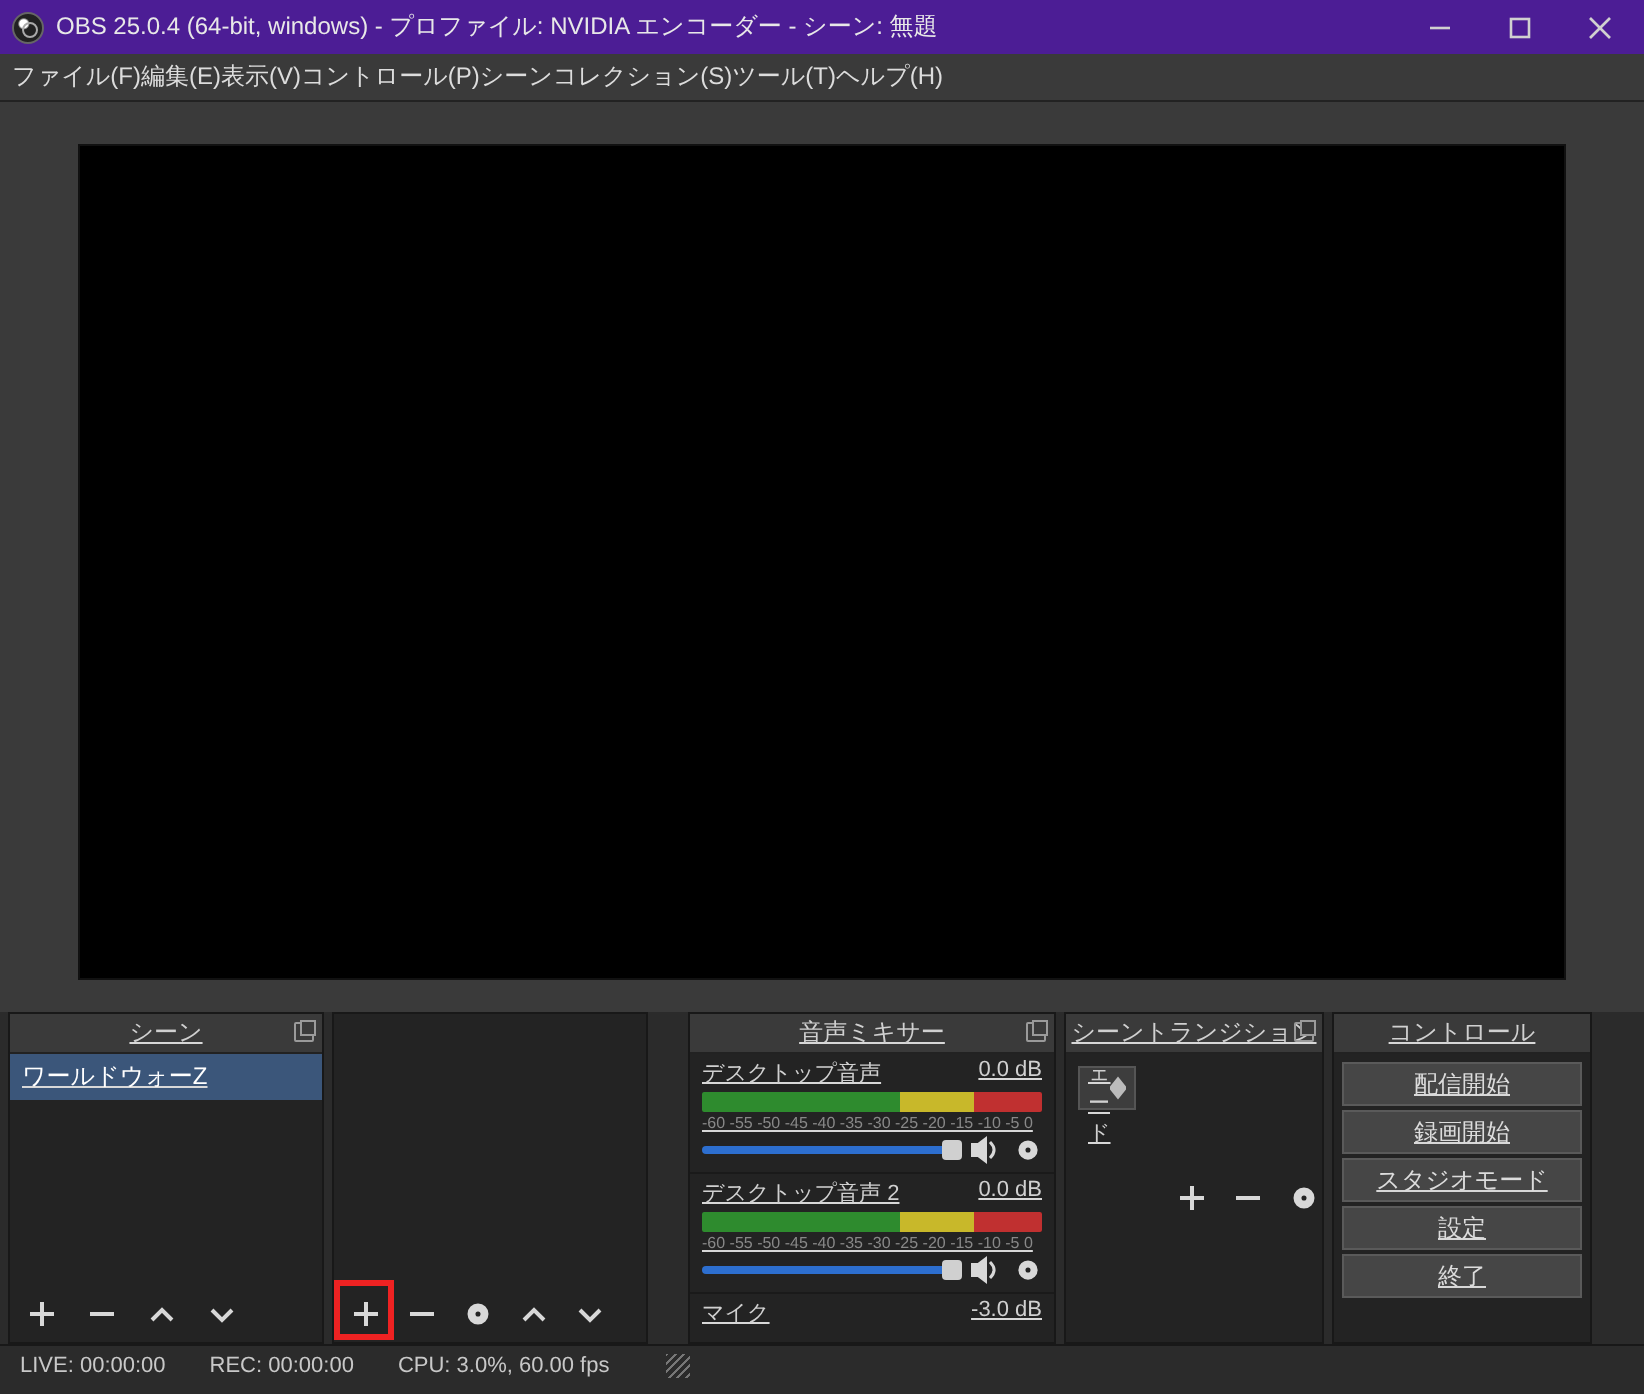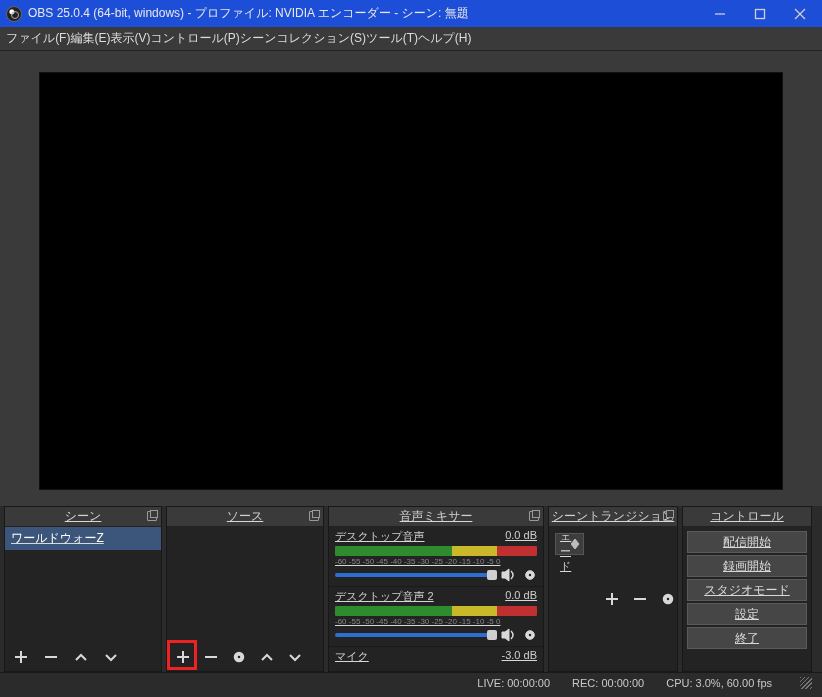--- a/index.html
+++ b/index.html
@@ -1,19 +1,19 @@
 <!DOCTYPE html>
 <html><head>
 <meta charset="utf-8">
 <style>
   * { box-sizing: border-box; margin: 0; padding: 0; font-family: "Meiryo", "MS Gothic", sans-serif; }
   body { width: 822px; height: 697px; background: #2b2b2b; color: #d8d8d8; font-size: 12px; overflow: hidden; }
 
   
-  .titlebar { height: 27px; background: #1d4ed8; display: flex; align-items: center; padding: 0 2px 0 6px; color: #e8e8e8; }
+  .titlebar { height: 27px; background: #4c1d95; display: flex; align-items: center; padding: 0 2px 0 6px; color: #e8e8e8; }
   .titlebar .logo { width: 16px; height: 16px; border-radius: 50%; background: radial-gradient(circle at 35% 35%, #fff 2px, transparent 3px), #222; border: 1px solid #666; margin-right: 6px; position: relative; }
   .titlebar .logo::after { content:""; position:absolute; width:6px; height:6px; border:1px solid #aaa; border-radius:50%; right:2px; bottom:2px;}
   .titlebar .title { flex: 1; font-size: 12px; }
   .titlebar .ctl { width: 40px; height: 27px; display: flex; align-items: center; justify-content: center; }
   .titlebar svg { stroke: #d0d0d0; stroke-width: 1.3; fill: none; }
 
   
   .menubar { height: 24px; background: #3a3a3a; display: flex; align-items: center; padding: 0 6px; gap: 0; font-size: 12px; color: #dcdcdc; border-bottom: 1px solid #222; text-align: center; }
   .menubar span { cursor: default; }
 
@@ -31,21 +31,21 @@
   .scenes { width: 158px; }
   .scene-item { background: #3b567a; color: #fff; padding: 3px 6px; font-size: 12px; }
   .tool-row { margin-top: auto; height: 28px; display: flex; align-items: center; gap: 10px; padding: 0 6px; background: #232323; }
   .tool-row svg { stroke: #d8d8d8; stroke-width: 2; fill: none; }
   .icon-btn { width: 20px; height: 20px; display: flex; align-items: center; justify-content: center; }
 
   .sources { width: 158px; }
   .sources .tool-row { gap: 8px; }
   .highlight-box { position: absolute; border: 3px solid #e22; width: 30px; height: 30px; pointer-events: none; }
 
-  .mixer { width: 216px; }
+  .mixer { width: 184px; margin-left: 16px; }
   .mixer-body { flex: 1; overflow: hidden; padding: 0; }
   .mix-track { padding: 2px 6px 4px 6px; border-bottom: 1px solid #1a1a1a; }
   .mix-top { display: flex; justify-content: space-between; font-size: 11px; color: #d0d0d0; }
   .meter { height: 10px; margin: 2px 0 1px 0; background: #111; position: relative; border-radius: 1px; overflow: hidden; display:flex;}
   .meter .g { background: linear-gradient(#2e8b2e,#2e8b2e); flex: 0 0 58%; }
   .meter .y { background: #c8b82a; flex: 0 0 22%; }
   .meter .r { background: #c03030; flex: 0 0 20%; }
   .ticks { font-size: 8px; color: #888; letter-spacing: 0; white-space: nowrap; overflow:hidden; }
   .slider-row { display: flex; align-items: center; gap: 6px; margin-top: 2px; }
   .slider { flex: 1; height: 4px; background: #2d6fd0; border-radius: 2px; position: relative; }
@@ -60,21 +60,21 @@
   .combo .spin svg { width:8px; height:6px; stroke:#bbb; fill:#bbb;}
   .trans-icons { display:flex; justify-content:flex-end; gap:8px; align-items:center; }
   .trans-icons svg { stroke:#d8d8d8; stroke-width:2; fill:none; }
   .dur-row { display:flex; align-items:center; gap:4px; font-size:11px; }
 
   .controls { width: 130px; justify-content: space-between; }
   .controls-body { padding: 4px; display:flex; flex-direction:column; gap:2px; flex:1;}
   .ctrl-btn { height: 22px; background: #464646; border: 1px solid #5a5a5a; display:flex; align-items:center; justify-content:center; font-size:12px; color:#dcdcdc; }
 
   
-  .statusbar { height: 20px; background: #2b2b2b; border-top: 1px solid #181818; display:flex; align-items:center; justify-content:flex-end; gap:22px; padding: 0 10px; font-size:11px; color:#c8c8c8;}
+  .statusbar { height: 20px; background: #2b2b2b; border-top: 1px solid #181818; display:flex; align-items:center; gap:22px; padding: 0 10px; font-size:11px; color:#c8c8c8;}
   .resize-grip { width:12px; height:12px; background: repeating-linear-gradient(135deg, #777 0 1px, transparent 1px 3px); margin-left: 6px; }
 
   .gear { width:14px; height:14px; }
   .gear circle.inner{ fill:#232323; stroke:#d8d8d8; stroke-width:1.5;}
   .gear .teeth{ fill:#d8d8d8; }
 </style>
 </head>
 <body>
 
 <div class="titlebar">
@@ -139,24 +139,20 @@
         </div>
       <div class="icon-btn">
           <svg width="16" height="12">
             <polyline points="3,4 8,9 13,4"></polyline>
           </svg>
         </div>
     </div>
   </div>
 
   <div class="panel sources" style="position:relative;">
-    <div class="panel-hdr">
-      <span>ソース</span>
-      <span class="pop"></span>
-    </div>
     <div style="flex:1"></div>
     <div class="tool-row" style="position:relative;">
       <div class="highlight-box" style="left:0px; top:-3px;"></div>
       <div class="icon-btn">
           <svg width="16" height="16">
             <line x1="8" y1="2" x2="8" y2="14"></line>
             <line x1="2" y1="8" x2="14" y2="8"></line>
           </svg>
         </div>
       <div class="icon-btn">

